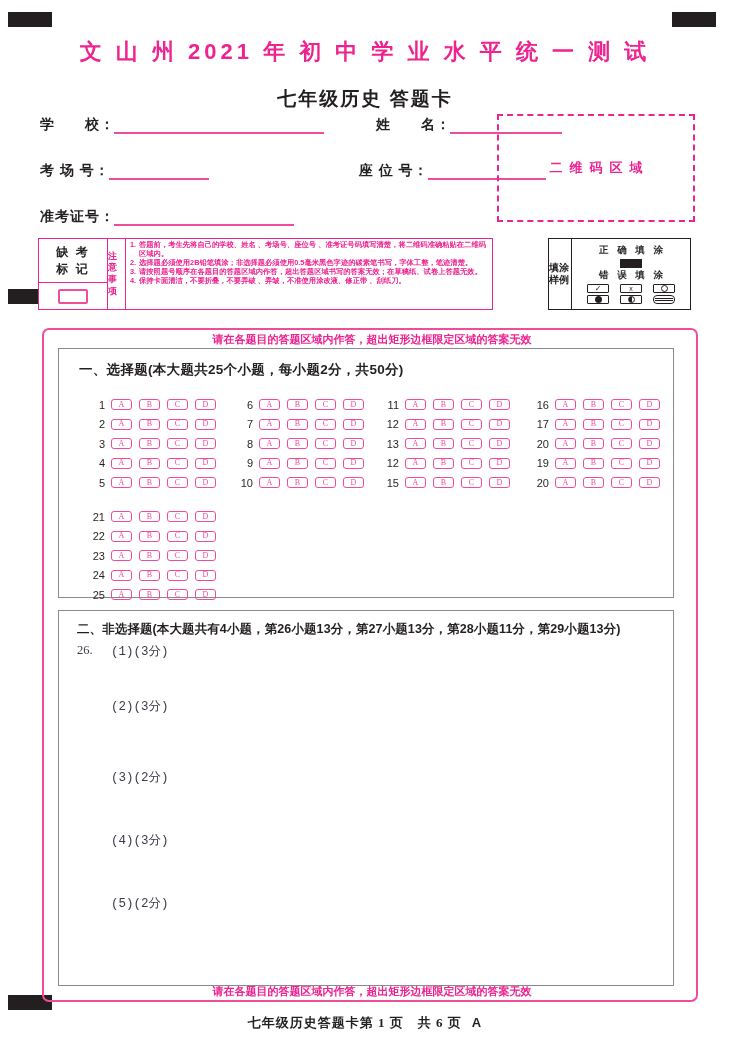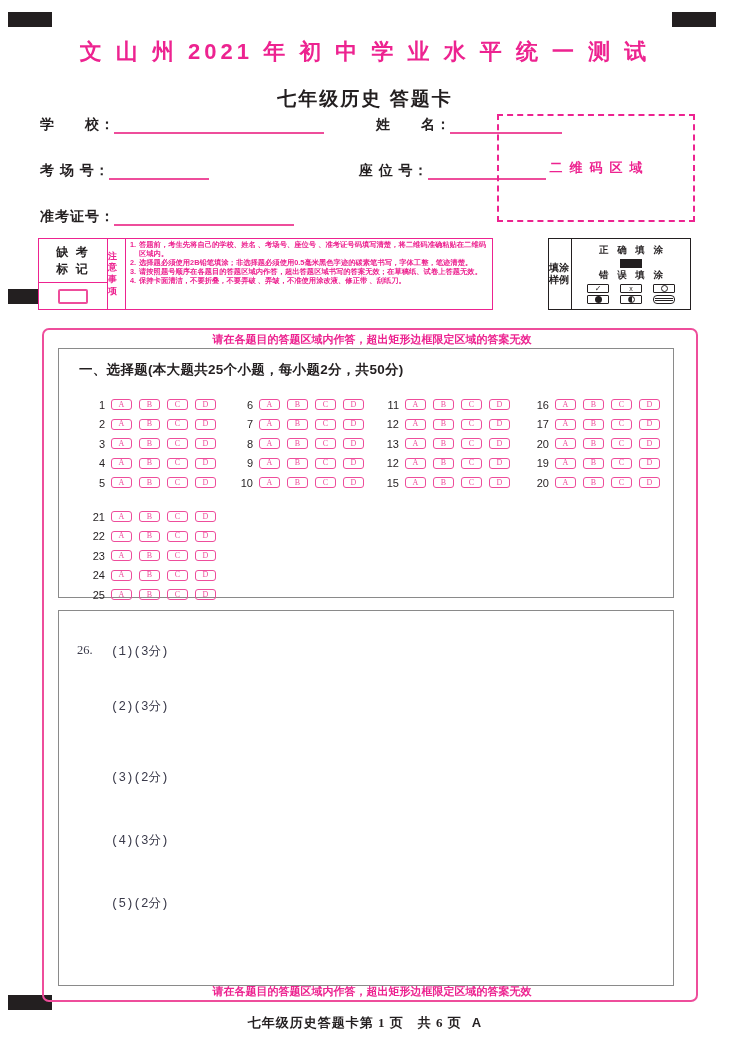--- a/index.html
+++ b/index.html
@@ -447,20 +447,21 @@
             <span class="bub">A</span>
             <span class="bub">B</span>
             <span class="bub">C</span>
             <span class="bub">D</span>
           </div>
         </div>
       </div>
   </div>
 
   <div class="panel panel-free">
+    <div class="sec-head sec-head-2">二、非选择题(本大题共有4小题，第26小题13分，第27小题13分，第28小题11分，第29小题13分)</div>
     <div class="q-main">26.</div>
     <div id="subq-host">
         <div class="subq" style="top: 32px;">(1)(3分)</div>
         <div class="subq" style="top: 87px;">(2)(3分)</div>
         <div class="subq" style="top: 158px;">(3)(2分)</div>
         <div class="subq" style="top: 221px;">(4)(3分)</div>
         <div class="subq" style="top: 284px;">(5)(2分)</div>
       </div>
   </div>
 

